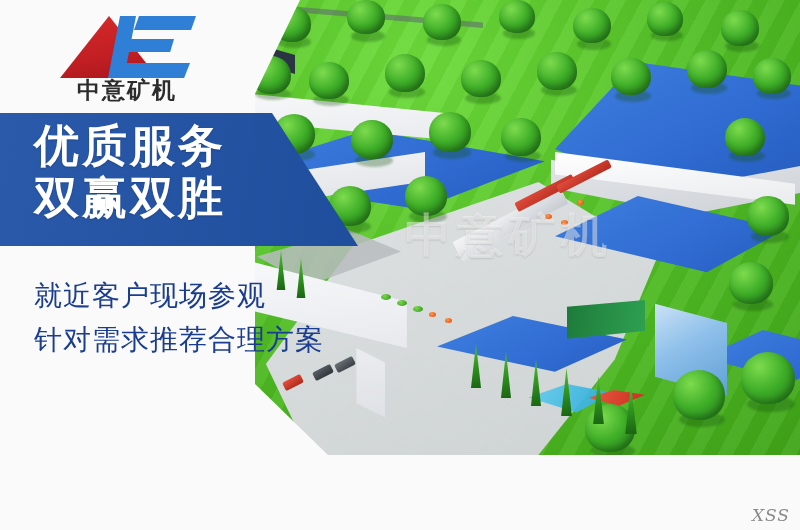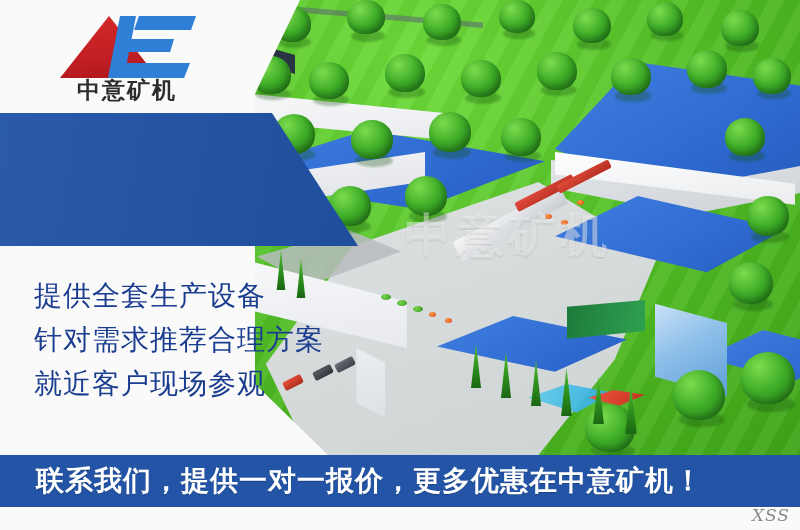--- a/index.html
+++ b/index.html
@@ -494,26 +494,26 @@
     <div class="logo-mark">
       <div class="tri"></div>
       <div class="e-stem"></div>
       <div class="e-top"></div>
       <div class="e-mid"></div>
       <div class="e-bot"></div>
     </div>
     <div class="logo-text">中意矿机</div>
   </div>
 
+  <div class="headline">
+    <div class="l1">优质服务</div>
+    <div class="l2">双赢双胜</div>
+  </div>
 
   <div class="bullets">
-    <div>提供全套生产设备</div>
+    <div>就近客户现场参观</div>
     <div>针对需求推荐合理方案</div>
-    <div>就近客户现场参观</div>
   </div>
 
-  <div class="bottom-bar">
-    <div class="txt">联系我们，提供一对一报价，更多优惠在中意矿机！</div>
-  </div>
 
   <div class="footer-wm">XSS</div>
 
 </div>
 
 </body></html>

